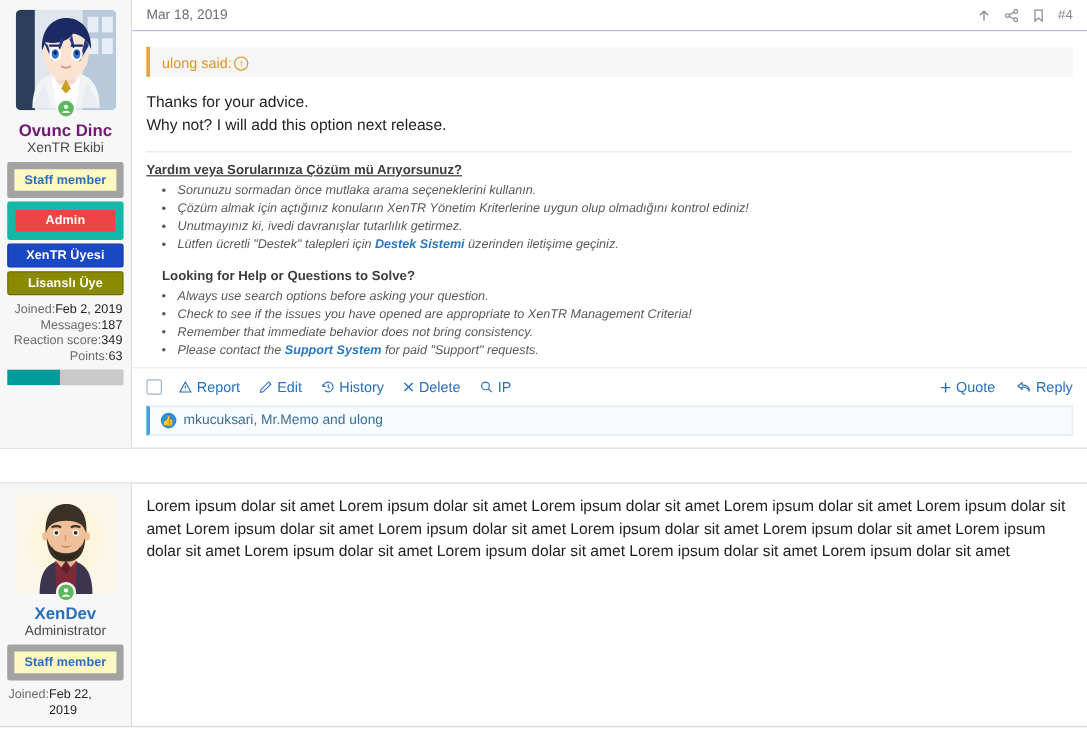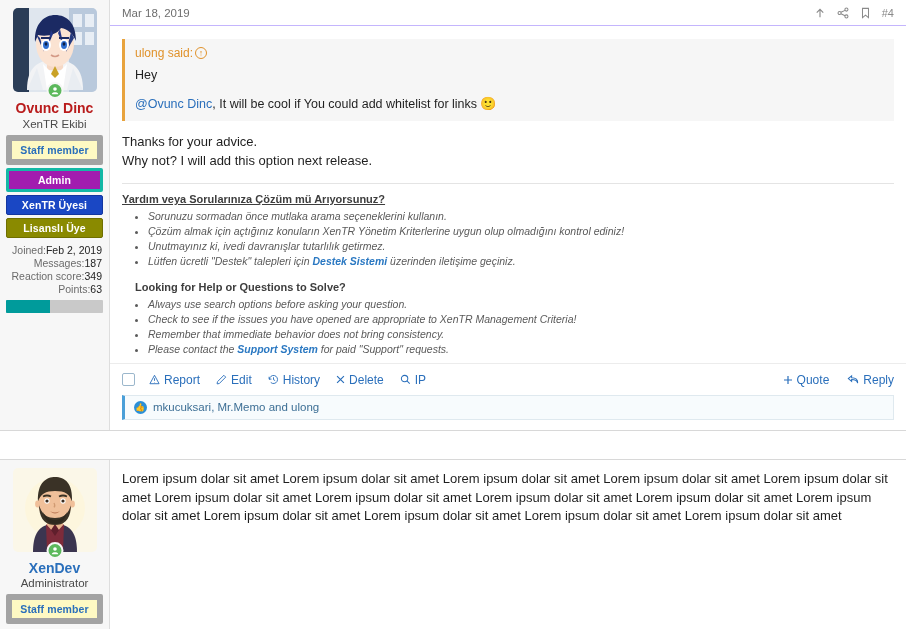--- a/index.html
+++ b/index.html
@@ -82,21 +82,21 @@
     border-radius: 2px;
     font-weight: 600;
     letter-spacing: .1px;
   }
   .banner.staff {
     background: #fef9c3;
     border: 6px solid #a3a3a3;
     color: #2a6fbb;
     font-weight: bold;
   }
-  .banner.admin { background: #a21caf; color: #fff; border: 3px solid #14b8a6; }
+  .banner.admin { background: #ef4444; color: #fff; border: 7px solid #14b8a6; }
   .banner.member { background: #1a47c4; color: #fff; border: 1px solid #1336a0; }
   .banner.license { background: #8a8a00; color: #fff; border: 1px solid #6f6f00; }
 
   .stats { margin-top: 6px; }
   .stat-row {
     display: flex;
     justify-content: flex-end;
     font-size: 10.5px;
     color: #6b6b6b;
     line-height: 13px;
@@ -264,21 +264,21 @@
             <path d="M60 60 L70 82 L54 82 Z" fill="#e9edf2"></path>
           </svg>
         </div>
         <div class="online-dot">
           <svg width="9" height="9" viewBox="0 0 12 12">
               <circle cx="6" cy="4" r="2.4" fill="#fff"></circle>
               <path d="M1.6 11 C2 7.6 10 7.6 10.4 11 Z" fill="#fff"></path>
             </svg>
         </div>
       </div>
-      <div class="user-name red" style="color: #b91c1c;">Ovunc Dinc</div>
+      <div class="user-name red" style="color: #701a75;">Ovunc Dinc</div>
       <div class="user-title">XenTR Ekibi</div>
 
       <div class="banner staff">Staff member</div>
       <div class="banner admin">Admin</div>
       <div class="banner member">XenTR Üyesi</div>
       <div class="banner license">Lisanslı Üye</div>
 
       <div class="stats">
         <div class="stat-row">
           <span>Joined:</span>
@@ -327,24 +327,20 @@
           <span class="pnum">#4</span>
         </span>
       </div>
 
       <div class="post-body">
 
         <div class="quote">
           <div class="quote-head">
             <span>ulong said:</span>
             <span class="qarrow">↑</span>
-          </div>
-          <div class="quote-body">
-            <p>Hey</p>
-            <p><span class="mention">@Ovunc Dinc</span><span>, It will be cool if You could add whitelist for links</span> <span class="emoji">🙂</span></p>
           </div>
         </div>
 
         <div class="body-text">
           <p class="line">Thanks for your advice.</p>
           <p class="line">Why not? I will add this option next release.</p>
         </div>
 
         <div class="sig">
           <h4>Yardım veya Sorularınıza Çözüm mü Arıyorsunuz?</h4>

